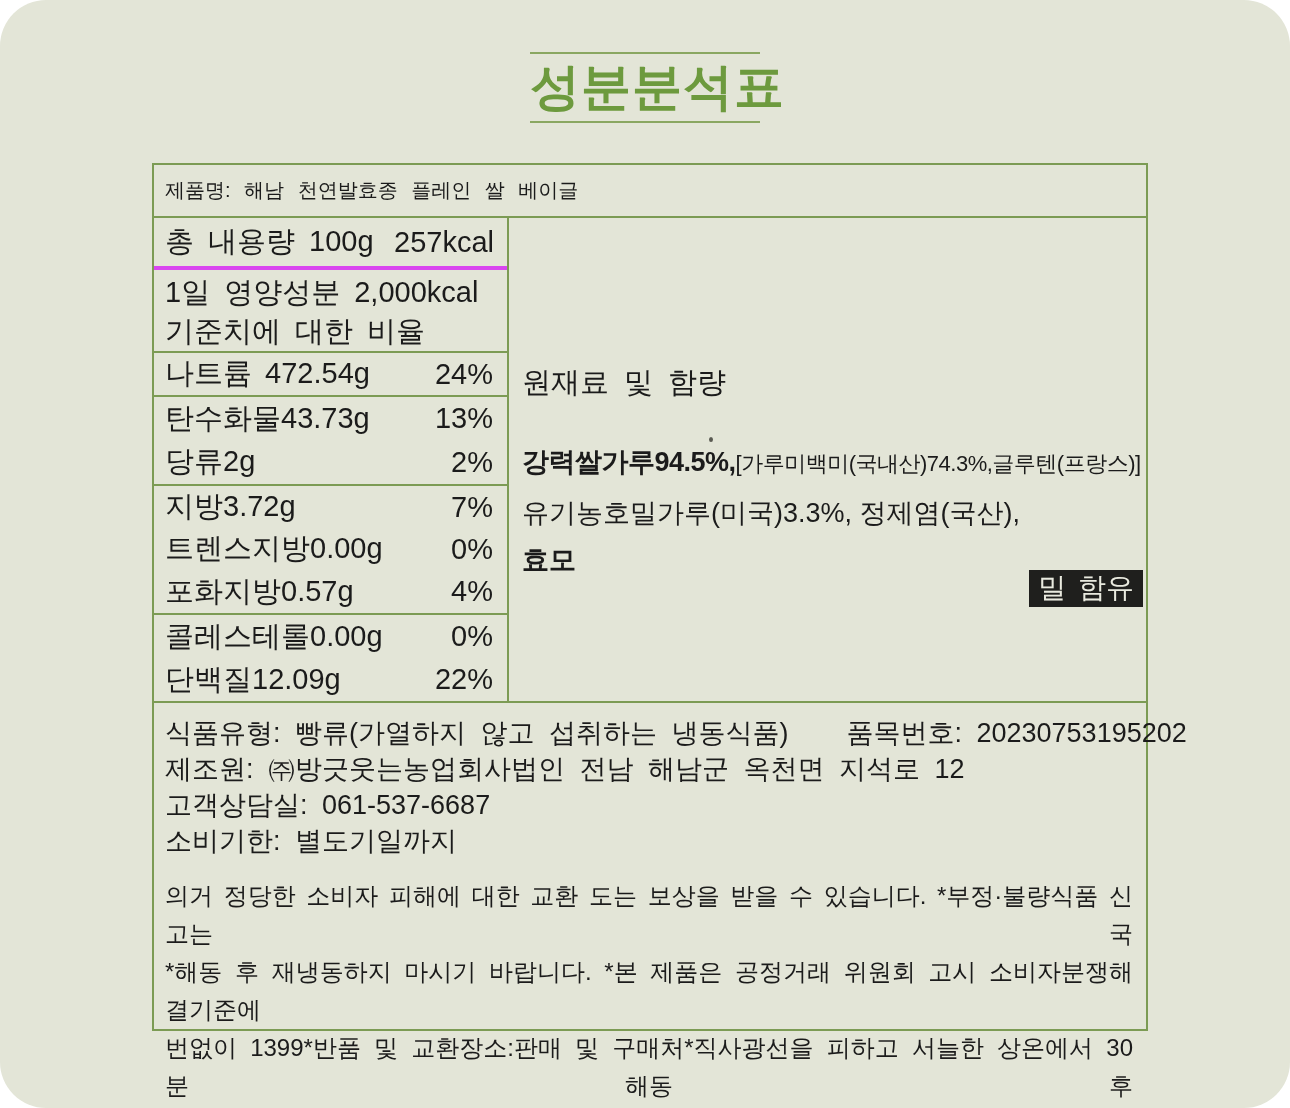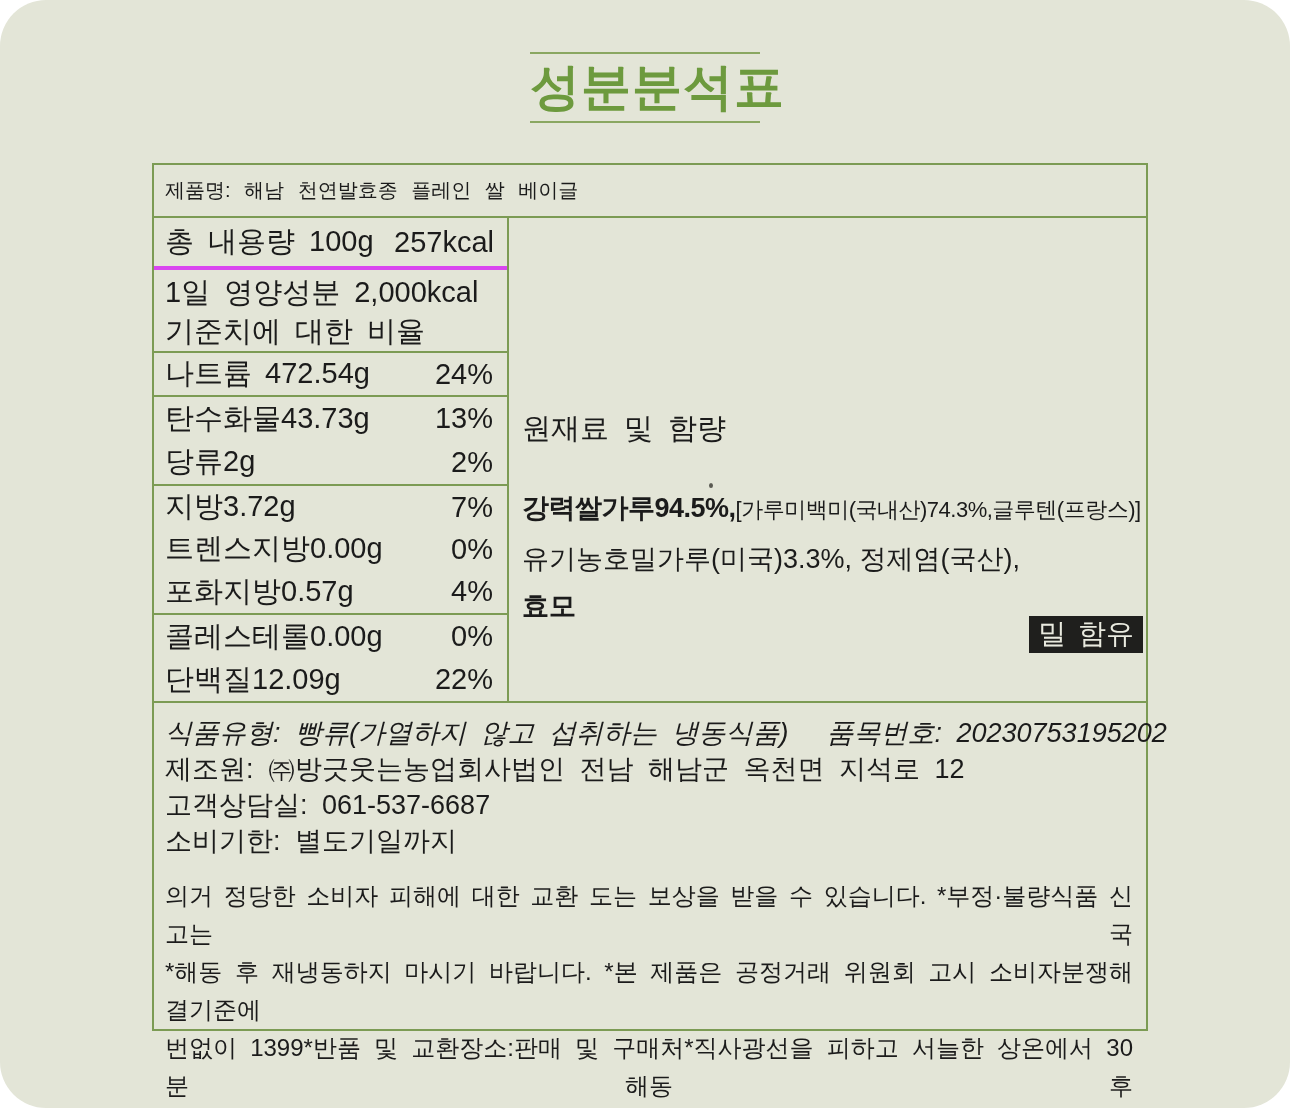--- a/index.html
+++ b/index.html
@@ -49,38 +49,38 @@
   }
   .n-group { display: flex; flex-direction: column; border-bottom: 2px solid #7c9b54; }
   .n-group.last { border-bottom: none; flex: 1; }
   .g-a { height: 44px; } .g-b { height: 89px; } .g-c { height: 129px; }
   .n-row {
     flex: 1; display: flex; align-items: center; justify-content: space-between;
     padding: 0 14px 0 11px; word-spacing: 5px; border-radius: 12px;
   }
   .n-pct { text-align: right; }
 
-  .right-col { flex: 1; position: relative; overflow: hidden; margin-top: 46px; }
+  .right-col { flex: 1; position: relative; overflow: hidden; }
   .ing-heading { position: absolute; top: 145px; left: 13px; word-spacing: 7px; }
   .caret-dot { position: absolute; top: 219px; left: 200px; width: 4px; height: 5px; background: #5a5a52; border-radius: 50%; }
   .ing-line1 { position: absolute; top: 226px; left: 13px; white-space: nowrap; }
   .ing-line1 .b { font-weight: bold; font-size: 27px; letter-spacing: -0.5px; }
   .ing-line1 .d { font-size: 22px; letter-spacing: -0.5px; }
   .ing-line2 { position: absolute; top: 277px; left: 13px; font-weight: normal; font-size: 27px; white-space: nowrap; }
   .ing-line3 { position: absolute; top: 324px; left: 13px; font-weight: bold; font-size: 27px; }
   .allergen-badge {
     position: absolute; top: 352px; right: 3px;
     background: #1f1f1d; color: #e9eadf;
     font-size: 28px; line-height: 34px; padding: 1px 9px 2px; word-spacing: 4px;
     white-space: nowrap;
   }
 
   .bottom { height: 326px; padding: 12px 13px 0 11px; font-size: 27px; }
   .info-line { line-height: 36px; word-spacing: 7px; white-space: nowrap; }
-  .info-line1 { display: flex; gap: 38px; font-style: italic; }
+  .info-line1 { display: flex; gap: 58px; }
   .disclaimer { margin-top: 18px; font-size: 24px; }
   .dis-line {
     line-height: 38px; text-align: justify; text-align-last: justify;
     word-spacing: 4px;
   }
 </style>
 </head>
 <body>
 
 <div class="panel">

